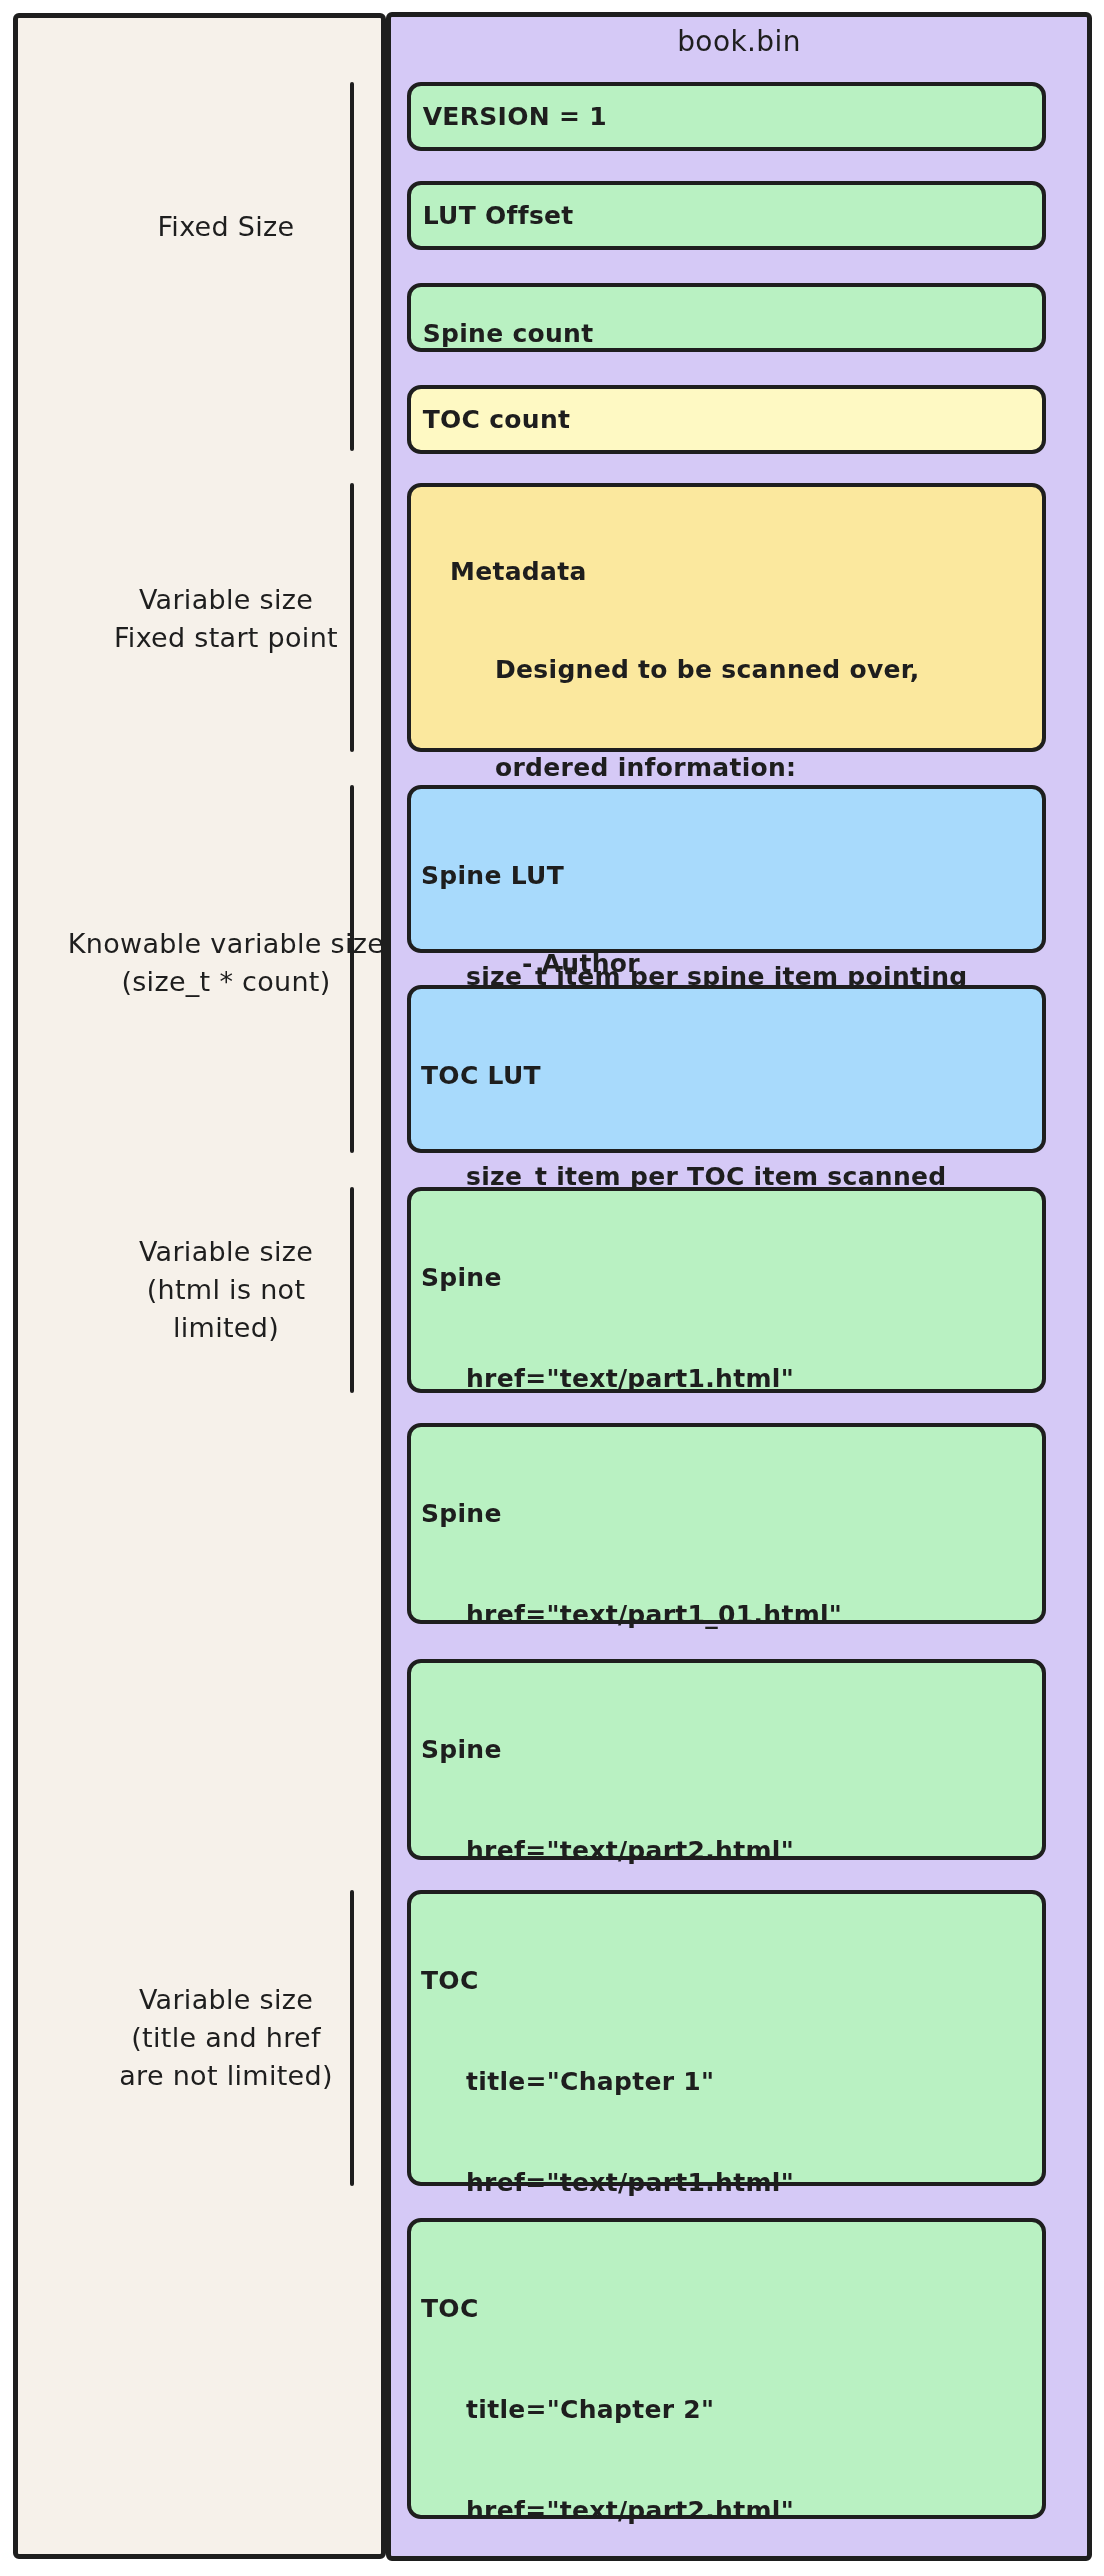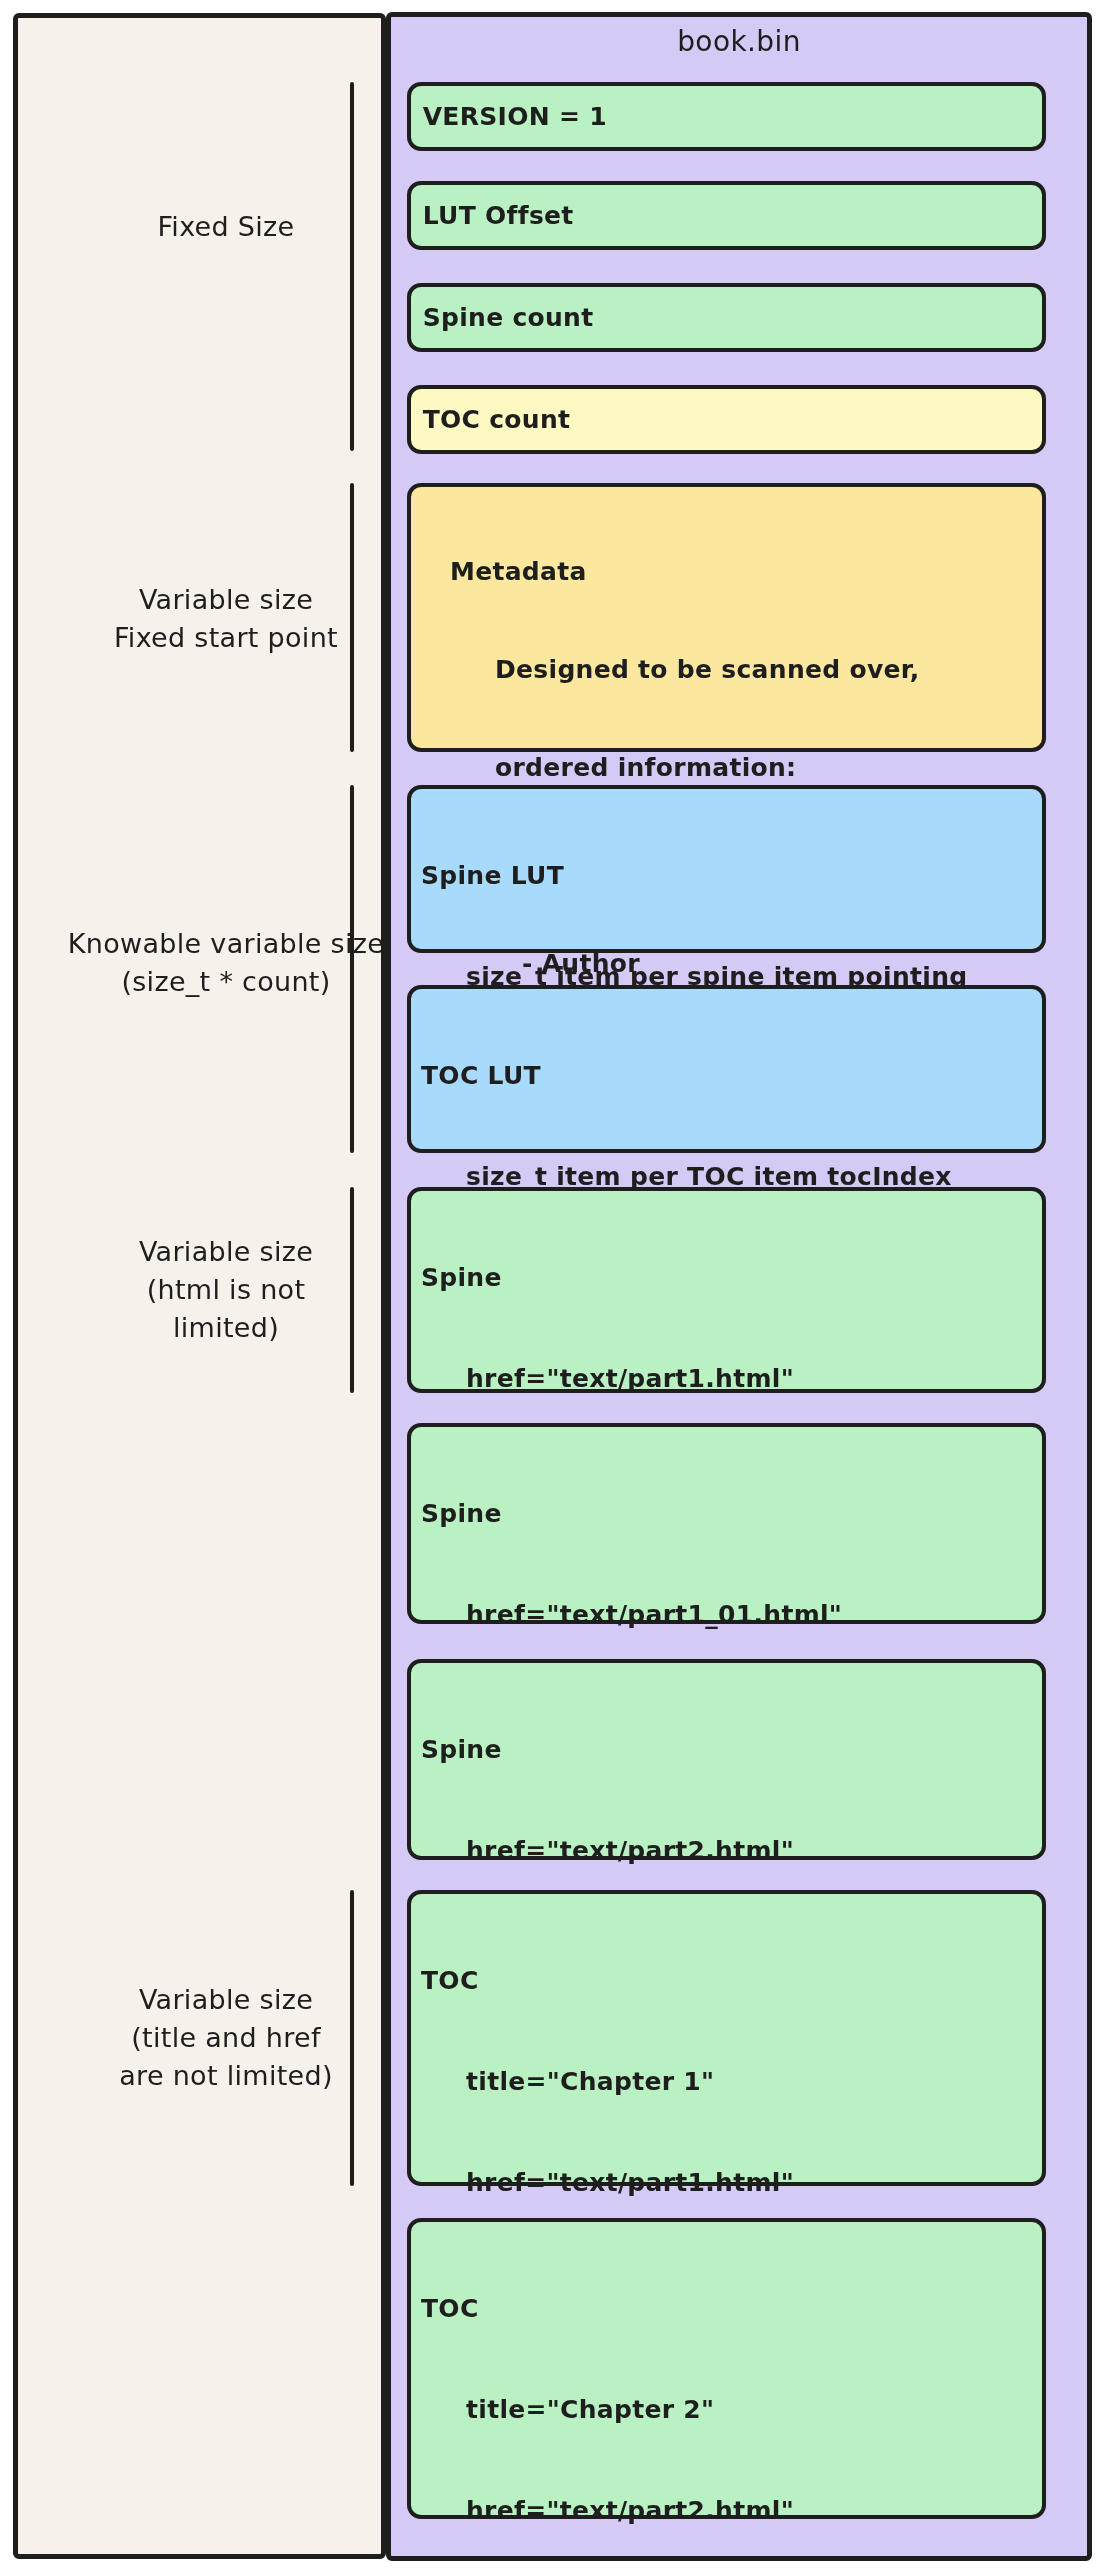--- a/index.html
+++ b/index.html
@@ -66,21 +66,21 @@
     <span class="ln">(title and href</span>
     <span class="ln">are not limited)</span>
   </div>
 
   <div class="box box--single" style="top: 82px; height: 69px; background-color: rgb(185, 241, 194);">
     <span class="ln">VERSION = 1</span>
   </div>
   <div class="box box--single" style="top: 181px; height: 69px; background-color: rgb(185, 241, 194);">
     <span class="ln">LUT Offset</span>
   </div>
-  <div class="box box--single" style="top: 283px; height: 69px; background-color: rgb(185, 241, 194);">
+  <div class="box box--single" style="top: 283px; height: 69px; background-color: rgb(185, 241, 194); align-items: flex-end;">
     <span class="ln">Spine count</span>
   </div>
   <div class="box box--single" style="top: 385px; height: 69px; background-color: #fef9c3;">
     <span class="ln">TOC count</span>
   </div>
 
   <div class="box box--multi box--meta" style="top: 483px; height: 269px; background-color: rgb(251, 232, 158);">
     <span class="ln">Metadata</span>
     <span class="ln">     Designed to be scanned over,</span>
     <span class="ln">     ordered information:</span>
@@ -89,21 +89,21 @@
     <span class="ln">        - Book cover path</span>
   </div>
 
   <div class="box box--multi" style="top: 785px; height: 168px; background-color: rgb(168, 218, 252);">
     <span class="ln">Spine LUT</span>
     <span class="ln">     size_t item per spine item pointing</span>
     <span class="ln">     to file offset in book.bin</span>
   </div>
   <div class="box box--multi" style="top: 985px; height: 168px; background-color: rgb(168, 218, 252);">
     <span class="ln">TOC LUT</span>
-    <span class="ln">     size_t item per TOC item tocIndex</span>
+    <span class="ln">     size_t item per TOC item scanned</span>
     <span class="ln">     to file offset in book.bin</span>
   </div>
 
   <div class="box box--multi" style="top: 1187px; height: 206px; background-color: rgb(185, 241, 194);">
     <span class="ln">Spine</span>
     <span class="ln">     href="text/part1.html"</span>
     <span class="ln">     cumSize=1234</span>
     <span class="ln">     tocIndex=0</span>
   </div>
   <div class="box box--multi" style="top: 1423px; height: 201px; background-color: rgb(185, 241, 194);">

